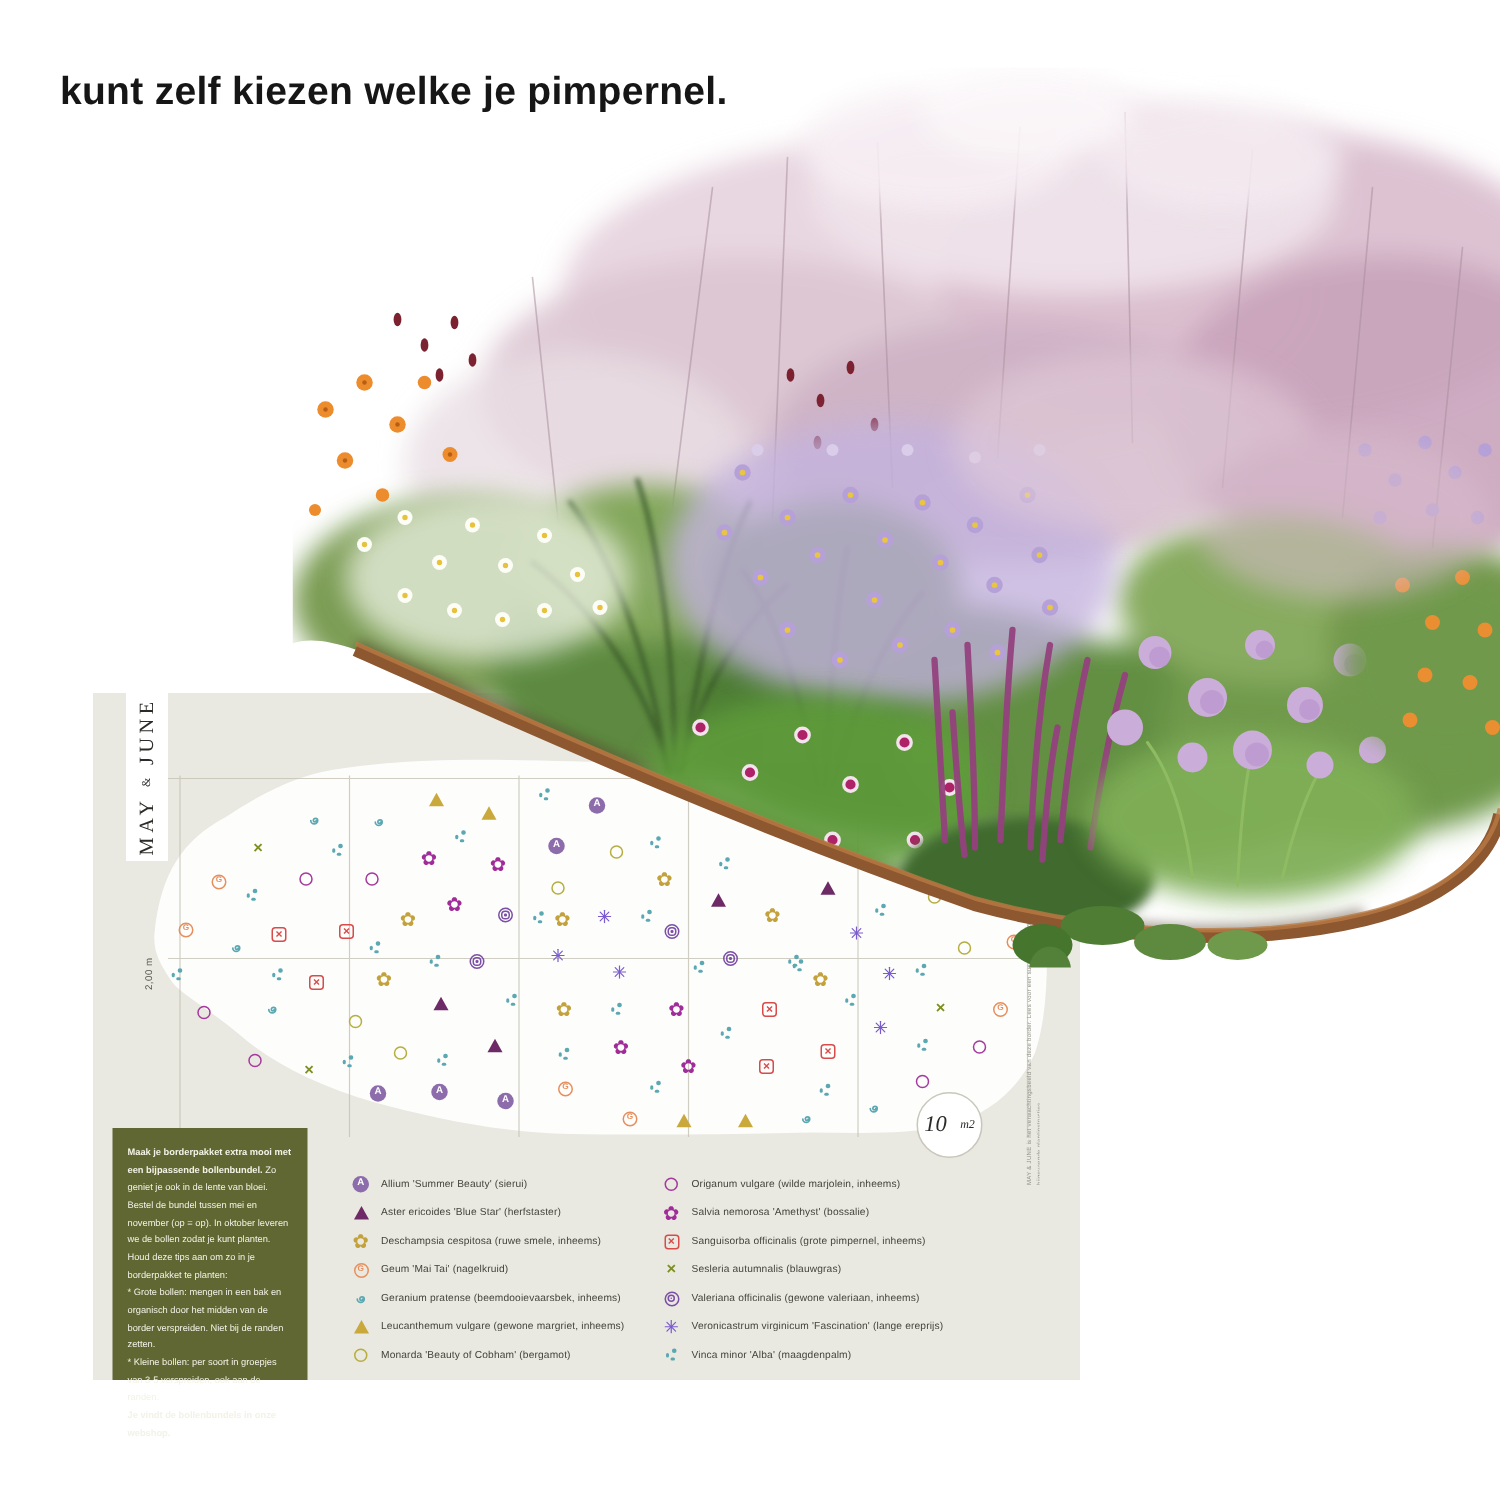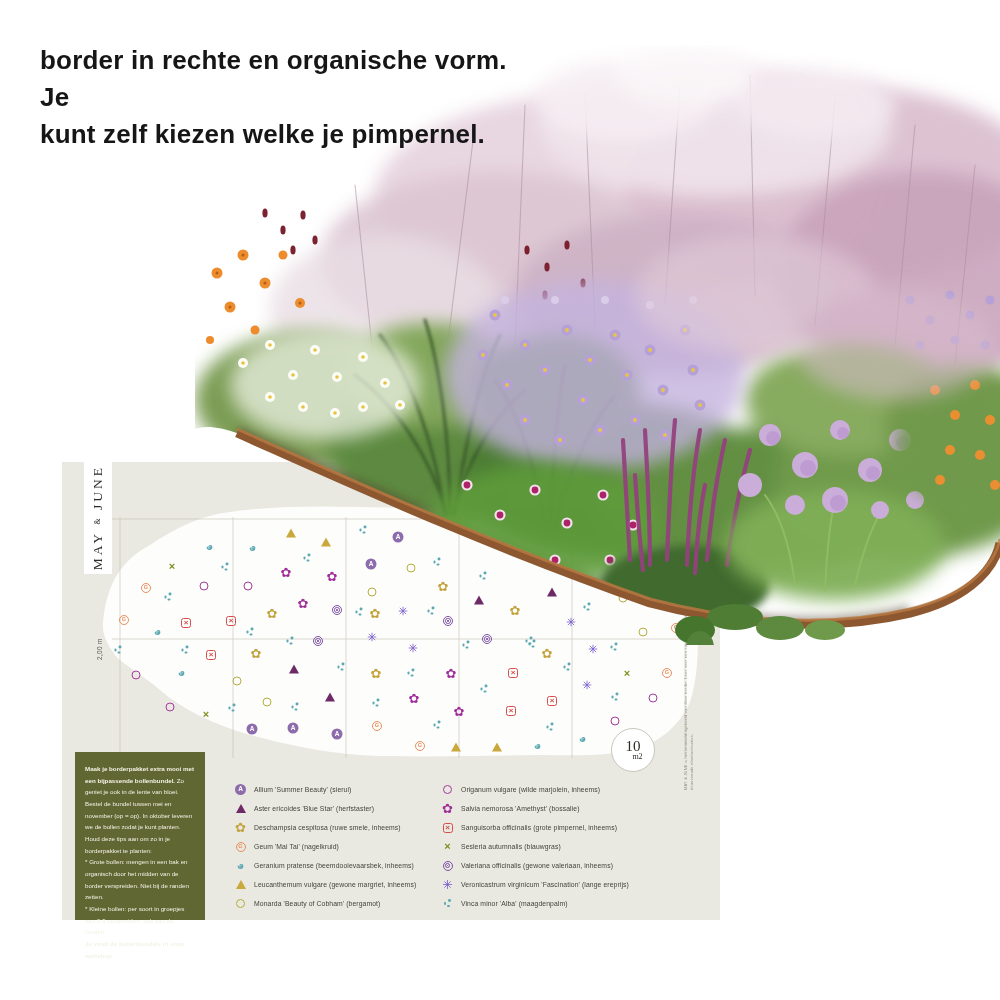--- a/index.html
+++ b/index.html
@@ -37,22 +37,22 @@
   .legend-col{position:absolute;top:318px;}
   .legend-col.left{left:172px;width:200px;}
   .legend-col.right{left:379px;width:230px;}
   .legend-row{display:flex;align-items:center;height:19px;gap:7px;}
   .legend-row .iconbox{width:13px;display:flex;align-items:center;justify-content:center;flex:none;}
   .legend-row .lbl{font-size:6.8px;color:#44443c;letter-spacing:.1px;white-space:nowrap;}
 
   
   .area-badge{position:absolute;left:549px;top:266px;width:44px;height:44px;border-radius:50%;
               background:#fff;border:1px solid #c9c7bb;box-sizing:border-box;
-              display:flex;flex-direction:column;align-items:center;justify-content:center;
-              font-family:"Liberation Serif",serif;color:#2b2b28;}
+              display:flex;align-items:center;justify-content:center;
+              font-family:"Liberation Serif",serif;font-style:italic;color:#2b2b28;}
   .area-badge .v{font-size:15px;line-height:1;}
   .area-badge .u{font-size:8px;line-height:1;margin-top:-1px;margin-left:9px;}
 
   .fine-print{position:absolute;left:621px;top:133px;height:195px;width:10px;
               writing-mode:vertical-rl;transform:rotate(180deg);
               font-size:4px;line-height:1.6;color:#8f8f85;letter-spacing:.2px;overflow:hidden;}
 
   
   .symbol-layer{position:absolute;inset:0;z-index:2;pointer-events:none;}
   .sym{display:flex;align-items:center;justify-content:center;line-height:1;box-sizing:border-box;}
@@ -80,21 +80,20 @@
   .k-target .t3{width:1.6px;height:1.6px;border-radius:50%;background:currentColor;}
   .k-spiral svg,.k-star svg{display:block;}
 
   
   .photo{position:absolute;left:195px;top:45px;width:805px;height:600px;z-index:3;pointer-events:none;}
 </style>
 </head>
 <body>
 
 <div class="heading">
-  <div>border in rechte en organische vorm. Je</div>
   <div>kunt zelf kiezen welke je pimpernel.</div>
 </div>
 
 <div class="card">
 
   <svg class="plan-svg" viewBox="0 0 658 458">
     <path fill="#fdfdfc" d="M41,160 C45,120 60,98 88,83 C115,65 140,53 168,50 C210,44 250,44 298,45
          C330,46 365,46 398,48 C445,50 500,50 538,55 C575,62 600,74 618,95
          C630,112 636,140 636,175 C636,200 634,222 628,240 C618,262 600,280 571,288
          C540,295 510,293 478,293 C430,294 370,295 318,294 C270,293 225,283 188,273

